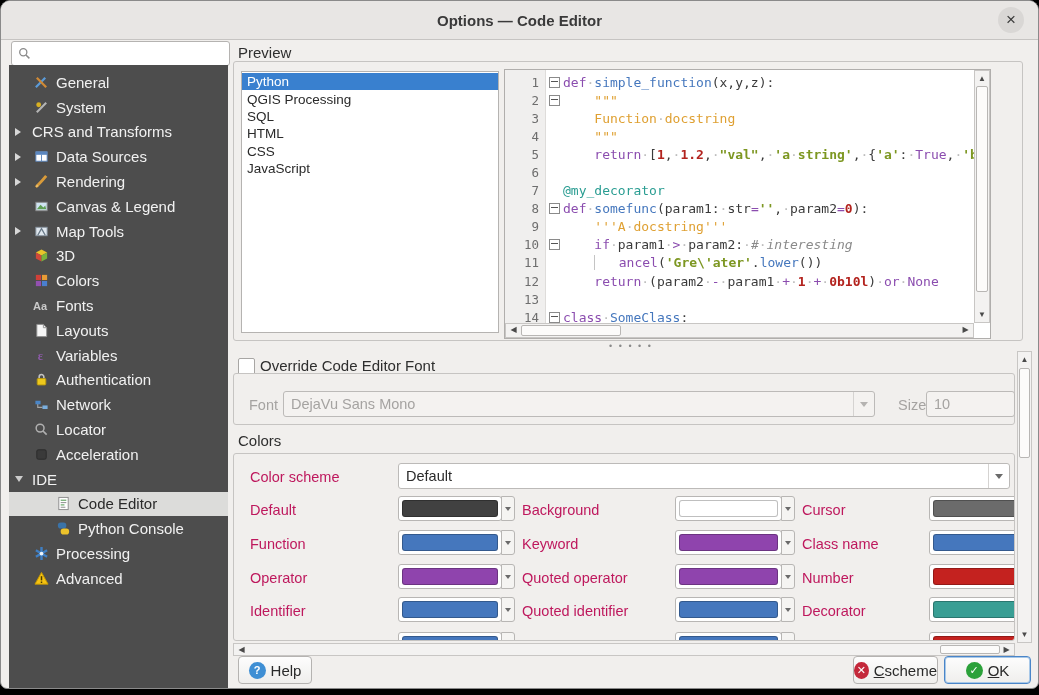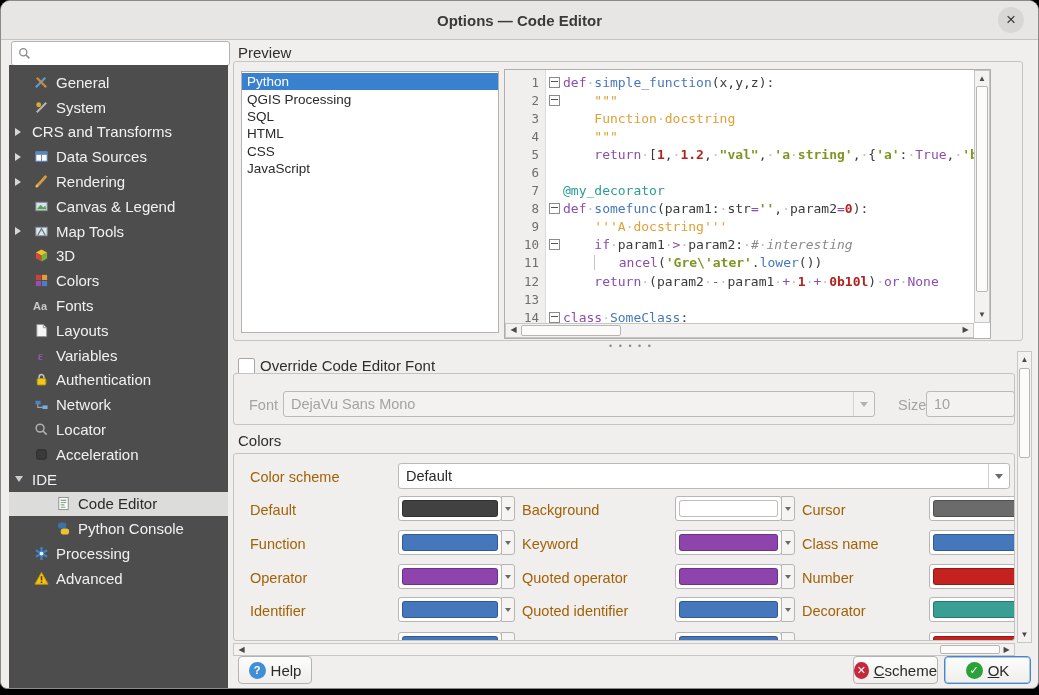--- a/index.html
+++ b/index.html
@@ -64,21 +64,21 @@
   
   .checkbox{position:absolute;width:15px;height:15px;background:#fff;border:1px solid #a8a6a4;border-radius:2px;}
   .combo{position:absolute;box-sizing:border-box;border:1px solid #bcbab8;border-radius:3px;background:#fff;
     font-size:14.5px;color:#2a2a2a;display:flex;align-items:center;padding-left:7px;}
   .combo .caret{position:absolute;right:0;top:0;bottom:0;width:20px;border-left:1px solid #d5d3d1;
     display:flex;align-items:center;justify-content:center;}
   .caret i{width:0;height:0;border-top:5px solid #6a6a6a;border-left:4px solid transparent;border-right:4px solid transparent;}
   .disabled{background:#f4f2f0;color:#a5a3a1;}
   .disabled .caret i{border-top-color:#b5b3b1;}
   .dim-label{position:absolute;font-size:14.5px;color:#a5a3a1;}
-  .lbl{position:absolute;font-size:14.5px;color:#a16207;}
+  .lbl{position:absolute;font-size:14.5px;color:#be185d;}
   
   .swatchbtn{position:absolute;height:25px;background:#fff;border:1px solid #b8b6b4;border-radius:3px;box-sizing:border-box;padding:3px;}
   .swatchbtn .fill{width:100%;height:100%;border-radius:3px;border:1px solid rgba(0,0,0,.25);box-sizing:border-box;}
   .sw-caret{position:absolute;width:14px;height:25px;background:#f5f4f2;border:1px solid #b8b6b4;border-radius:0 3px 3px 0;
     box-sizing:border-box;display:flex;align-items:center;justify-content:center;}
   .sw-caret i{width:0;height:0;border-top:4px solid #6a6a6a;border-left:3.5px solid transparent;border-right:3.5px solid transparent;}
   
   .btn{position:absolute;height:28px;background:linear-gradient(#fdfdfd,#efeeec);border:1px solid #b5b3b1;
     border-radius:4px;display:flex;align-items:center;justify-content:center;font-size:15px;color:#2a2a2a;box-sizing:border-box;}
   .btn .cicon{width:17px;height:17px;border-radius:50%;color:#fff;font-size:11px;font-weight:bold;

